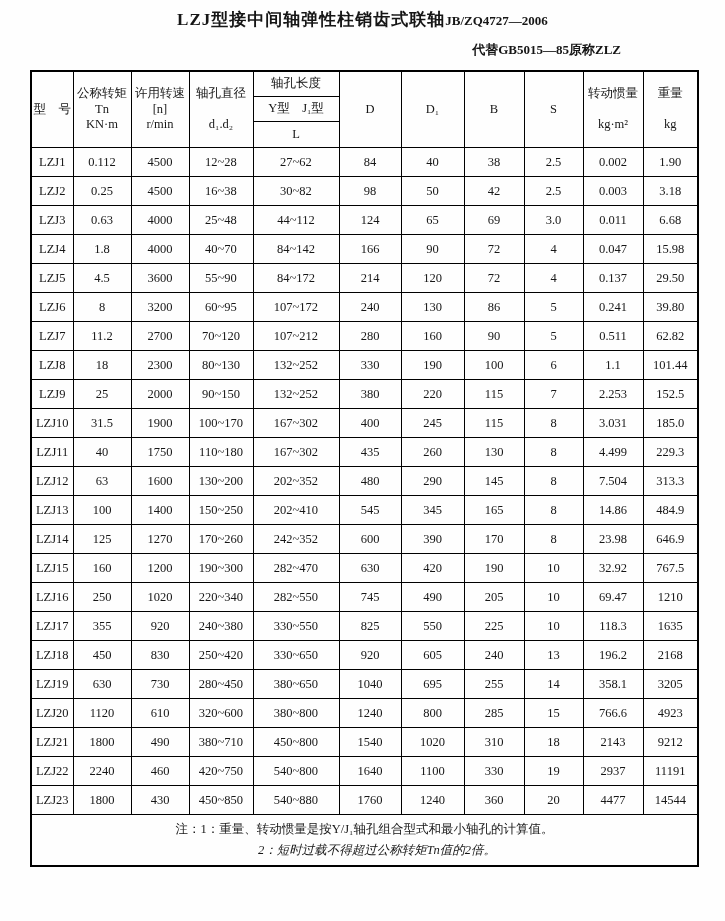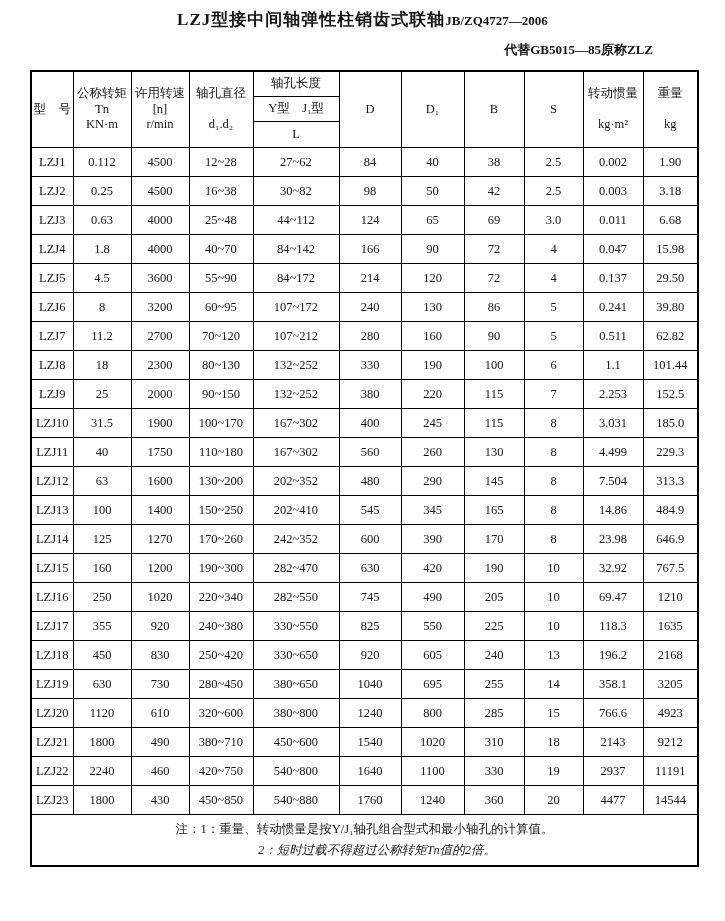--- a/index.html
+++ b/index.html
@@ -22,21 +22,21 @@
     letter-spacing:1px;
   }
   .std-code{
     font-size:13px;
     font-weight:bold;
     margin-left:0;
   }
   .subtitle-row{
     margin-top:10px;
     text-align:right;
-    padding-right:72px;
+    padding-right:104px;
     font-size:13px;
     font-weight:bold;
   }
   .caption-row{
     position:relative;
     margin-top:30px;
     text-align:center;
     font-size:13.5px;
     font-weight:bold;
     height:18px;
@@ -269,21 +269,21 @@
           <td>8</td>
           <td>3.031</td>
           <td>185.0</td>
         </tr>
         <tr>
           <td>LZJ11</td>
           <td>40</td>
           <td>1750</td>
           <td>110~180</td>
           <td>167~302</td>
-          <td>560</td>
+          <td>435</td>
           <td>260</td>
           <td>130</td>
           <td>8</td>
           <td>4.499</td>
           <td>229.3</td>
         </tr>
         <tr>
           <td>LZJ12</td>
           <td>63</td>
           <td>1600</td>
@@ -398,21 +398,21 @@
           <td>285</td>
           <td>15</td>
           <td>766.6</td>
           <td>4923</td>
         </tr>
         <tr>
           <td>LZJ21</td>
           <td>1800</td>
           <td>490</td>
           <td>380~710</td>
-          <td>450~600</td>
+          <td>450~800</td>
           <td>1540</td>
           <td>1020</td>
           <td>310</td>
           <td>18</td>
           <td>2143</td>
           <td>9212</td>
         </tr>
         <tr>
           <td>LZJ22</td>
           <td>2240</td>

